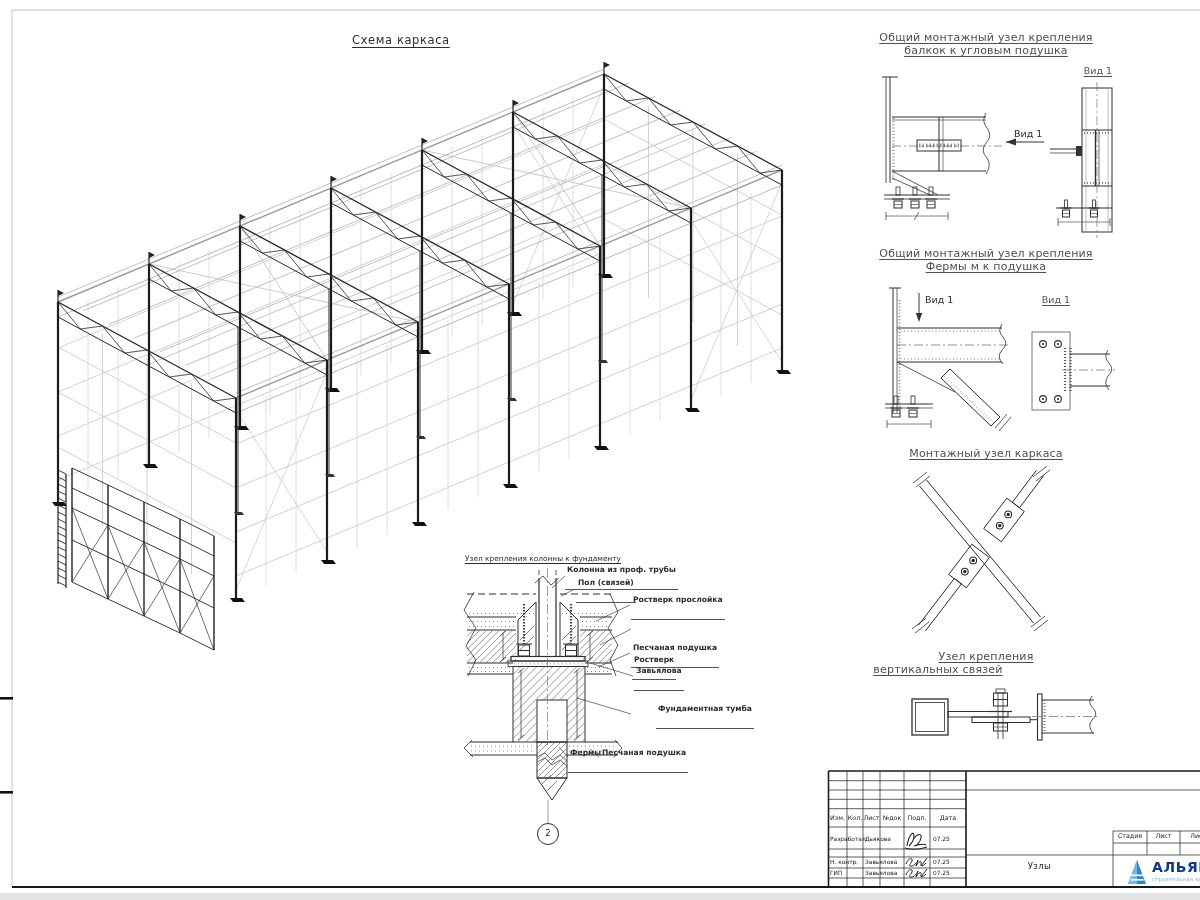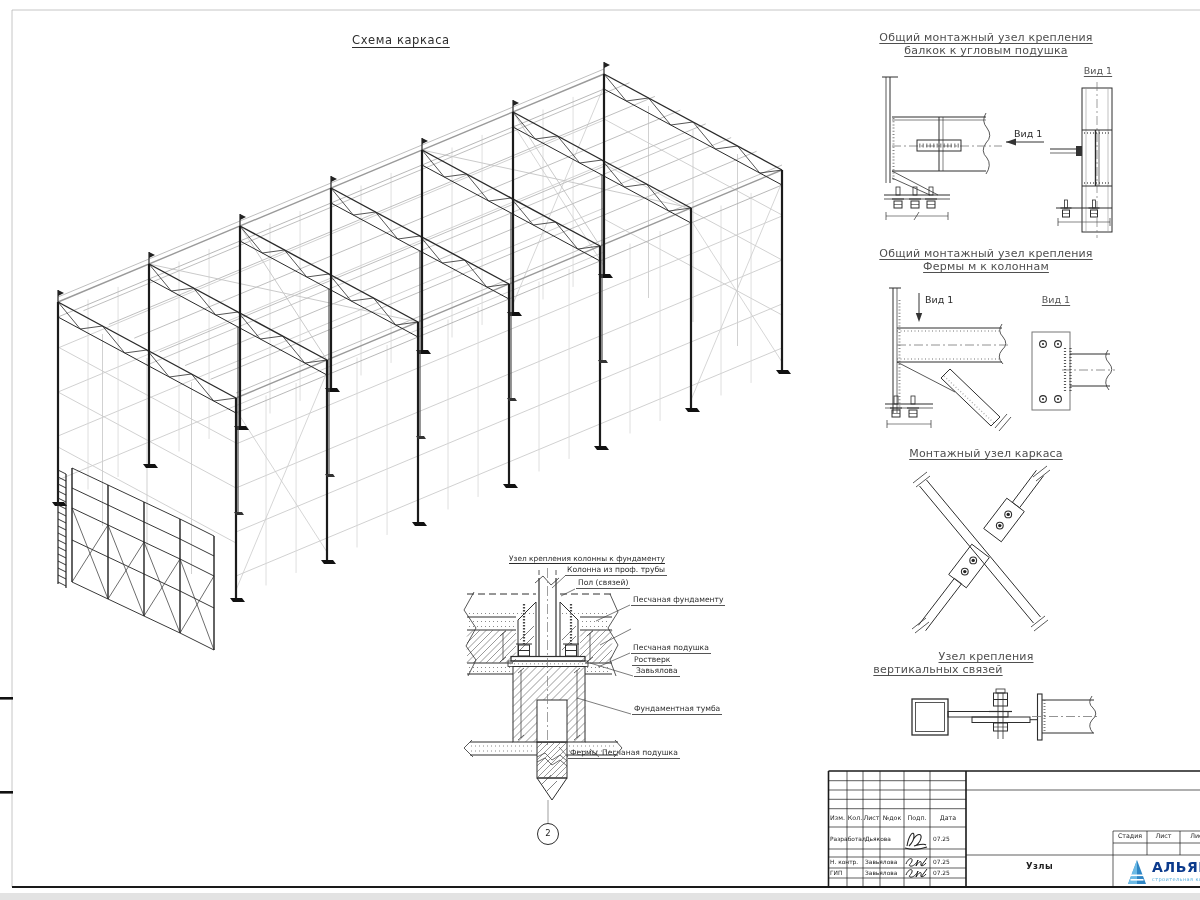--- a/index.html
+++ b/index.html
@@ -6,25 +6,25 @@
   body{background:#e3e3e3;font-family:"DejaVu Sans",sans-serif;}
   .stage{position:relative;width:1200px;height:900px;background:#e3e3e3;overflow:hidden;}
   .page{position:absolute;left:0;top:0;width:1200px;height:893px;background:#ffffff;overflow:hidden;}
   svg{position:absolute;left:0;top:0;}
   .lbl{position:absolute;white-space:nowrap;color:#333;line-height:1.05;}
   .t-main{font-size:11.5px;letter-spacing:.6px;color:#2e2e2e;text-decoration:underline;text-underline-offset:3px;}
   .d-title{font-size:11px;color:#4f4f4f;text-align:center;text-decoration:underline;text-underline-offset:2px;letter-spacing:.2px;}
   .view-t{font-size:9.5px;color:#555;text-align:center;text-decoration:underline;text-underline-offset:2px;}
   .arrow-t{font-size:9.5px;color:#2b2b2b;}
   .f-title{font-size:7.4px;color:#2b2b2b;text-decoration:underline;text-underline-offset:2px;}
-  .f-lbl{font-size:7.6px;color:#2b2b2b;border-bottom:1px solid #555;padding:0 2px 1px 2px;}
+  .f-lbl{font-size:7.6px;color:#2b2b2b;border-bottom:1px solid #555;padding:0 2px 15px 2px;font-weight:bold;}
   .mark{font-size:8.5px;color:#222;text-align:center;}
   .tb{font-size:6.3px;color:#1d1d1d;text-align:center;}
   .tb-l{font-size:5.9px;color:#1d1d1d;}
-  .docname{font-size:8.5px;color:#1d1d1d;text-align:center;letter-spacing:.4px;font-weight:bold;}
+  .docname{font-size:8.5px;color:#1d1d1d;text-align:center;letter-spacing:.4px;}
   .logo-t{font-size:14px;font-weight:bold;color:#0b3a8c;letter-spacing:.6px;}
   .logo-s{font-size:5px;color:#56aede;letter-spacing:.4px;}
 </style>
 </head>
 <body>
 
 <div class="stage">
 <div class="page">
 
 <svg width="1200" height="893" viewBox="0 0 1200 893">
@@ -628,37 +628,37 @@
 </svg>
 
 <span class="lbl t-main" style="left:352px;top:34px">Схема каркаса</span>
 
 <span class="lbl d-title" style="left:876px;top:32px;width:220px">Общий монтажный узел крепления</span>
 <span class="lbl d-title" style="left:876px;top:45px;width:220px">балкок к угловым подушка</span>
 <span class="lbl view-t" style="left:1072px;top:66px;width:52px">Вид 1</span>
 <span class="lbl arrow-t" style="left:1014px;top:129px">Вид 1</span>
 
 <span class="lbl d-title" style="left:876px;top:248px;width:220px">Общий монтажный узел крепления</span>
-<span class="lbl d-title" style="left:876px;top:261px;width:220px">Фермы м к колоннам</span>
+<span class="lbl d-title" style="left:876px;top:261px;width:220px">Фермы м к подушка</span>
 <span class="lbl arrow-t" style="left:925px;top:295px">Вид 1</span>
 <span class="lbl view-t" style="left:1030px;top:295px;width:52px">Вид 1</span>
 
 <span class="lbl d-title" style="left:876px;top:448px;width:220px">Монтажный узел каркаса</span>
 
 <span class="lbl d-title" style="left:876px;top:651px;width:220px">Узел крепления</span>
 <span class="lbl d-title" style="left:828px;top:664px;width:220px">вертикальных связей</span>
 
-<span class="lbl f-title" style="left:509px;top:555px">Узел крепления колонны к фундаменту</span>
+<span class="lbl f-title" style="left:465px;top:555px">Узел крепления колонны к фундаменту</span>
 <span class="lbl f-lbl" style="left:565px;top:566px">Колонна из проф. трубы</span>
 <span class="lbl f-lbl" style="left:576px;top:579px">Пол (связей)</span>
-<span class="lbl f-lbl" style="left:631px;top:596px">Песчаная фундаменту</span>
+<span class="lbl f-lbl" style="left:631px;top:596px">Ростверк прослойка</span>
 <span class="lbl f-lbl" style="left:632px;top:656px">Ростверк</span>
 <span class="lbl f-lbl" style="left:631px;top:644px">Песчаная подушка</span>
 <span class="lbl f-lbl" style="left:634px;top:667px">Завьялова</span>
-<span class="lbl f-lbl" style="left:632px;top:705px">Фундаментная тумба</span>
+<span class="lbl f-lbl" style="left:656px;top:705px">Фундаментная тумба</span>
 <span class="lbl f-lbl" style="left:568px;top:749px">Фермы</span>
 <span class="lbl f-lbl" style="left:600px;top:749px">Песчаная подушка</span>
 <span class="lbl mark" style="left:541px;top:829px;width:14px">2</span>
 
 <span class="lbl tb" style="left:828px;top:815px;width:19px">Изм.</span>
 <span class="lbl tb" style="left:847px;top:815px;width:16px">Кол.</span>
 <span class="lbl tb" style="left:863px;top:815px;width:17px">Лист</span>
 <span class="lbl tb" style="left:880px;top:815px;width:24px">№док</span>
 <span class="lbl tb" style="left:904px;top:815px;width:26px">Подп.</span>
 <span class="lbl tb" style="left:930px;top:815px;width:36px">Дата</span>

